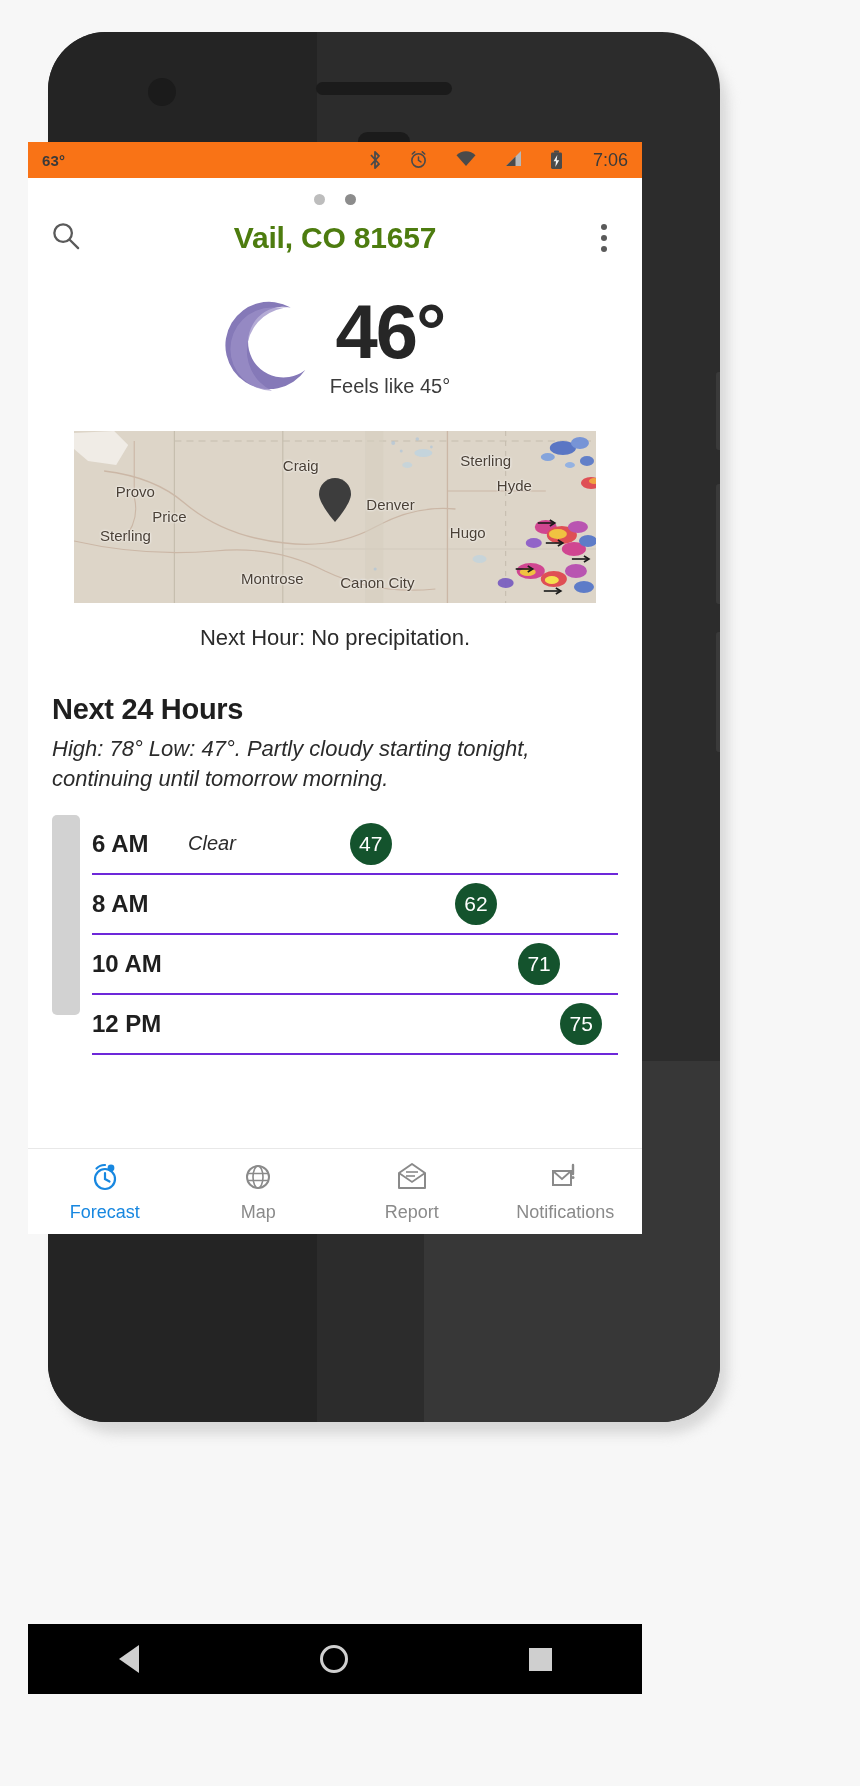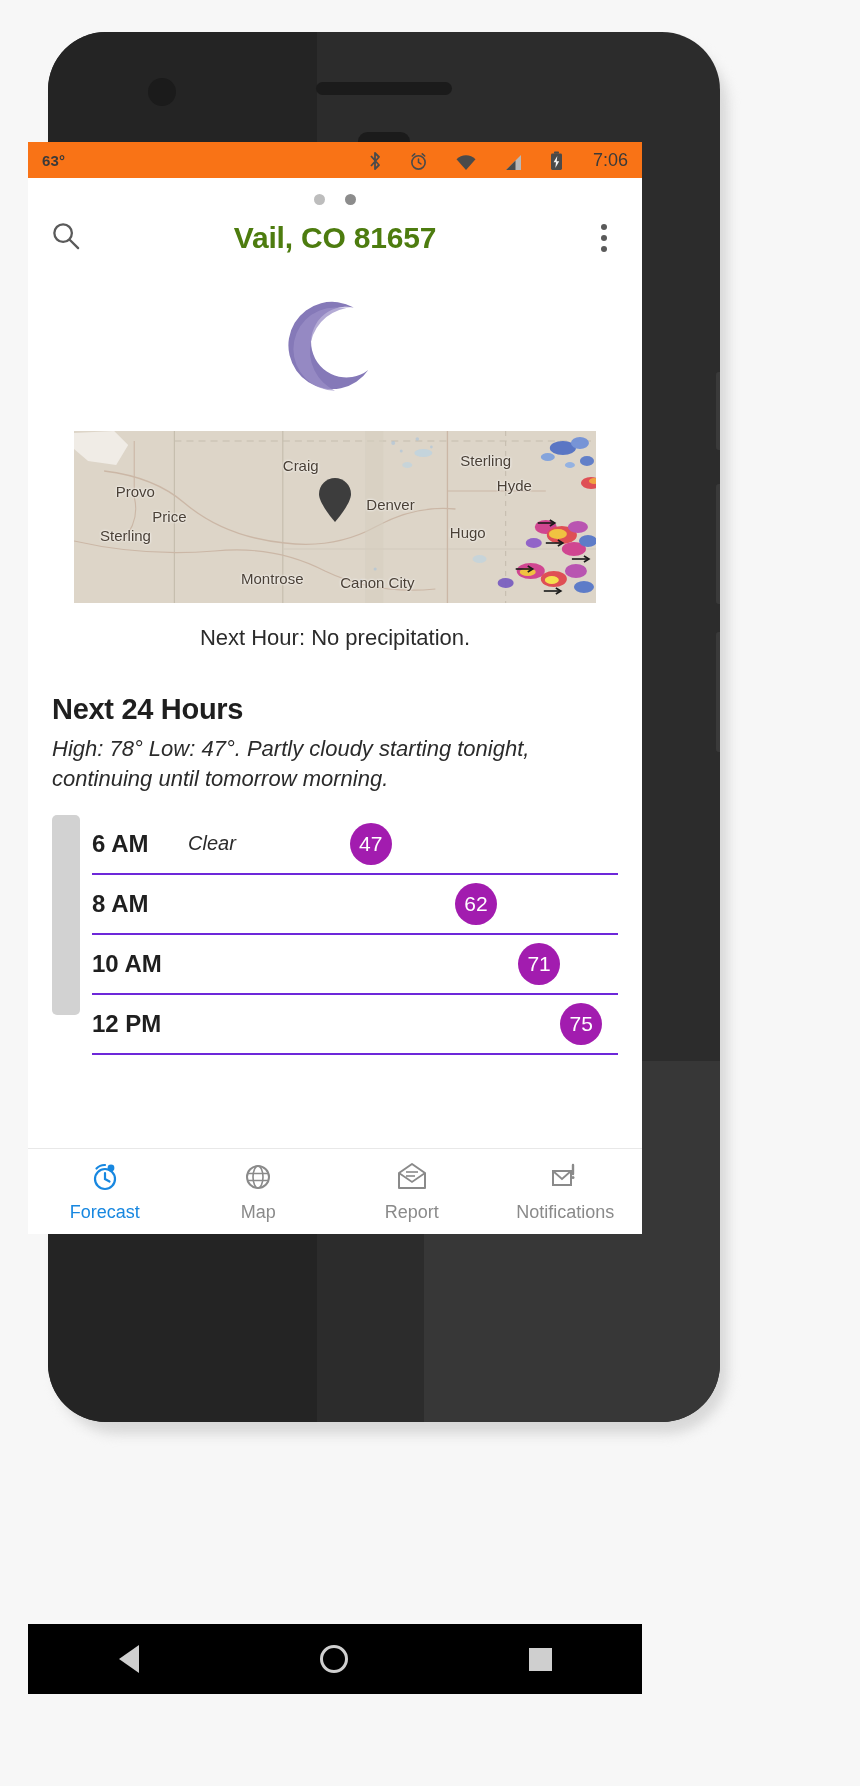--- a/index.html
+++ b/index.html
@@ -82,21 +82,21 @@
   
   .statusbar {
     height: 36px;
     background: #f97316;
     display: flex; align-items: center;
     padding: 0 14px;
     font-size: 15px;
     color: #4a4a4a;
   }
   .sb-temp { font-weight: bold; font-size: 15px; color: #3a3a3a; letter-spacing: .2px; }
-  .sb-right { margin-left: auto; display: flex; align-items: flex-end; gap: 27px; }
+  .sb-right { margin-left: auto; display: flex; align-items: flex-start; gap: 27px; }
   .sb-icon { display: flex; align-items: center; }
   .sb-time { font-size: 18px; color: #3a3a3a; margin-left: 3px; }
 
   
   .dots {
     display: flex; justify-content: center; gap: 20px;
     padding: 16px 0 6px 0;
   }
   .dot { width: 11px; height: 11px; border-radius: 50%; }
   .dot.light { background: #bdbdbd; }
@@ -218,21 +218,21 @@
     font-size: 24px; font-weight: bold; color: #1f1f1f;
     width: 96px; flex: none;
   }
   .hour-cond {
     font-size: 20px; font-style: italic; color: #2b2b2b;
   }
   .badge {
     position: absolute; top: 50%;
     transform: translate(-50%, -50%);
     width: 42px; height: 42px; border-radius: 50%;
-    background: #a21caf; color: #ffffff;
+    background: #14532d; color: #ffffff;
     display: flex; align-items: center; justify-content: center;
     font-size: 21px;
   }
 
   
   .bottomnav {
     position: absolute;
     left: 0; right: 0; bottom: 0;
     height: 86px;
     background: #ffffff;
@@ -340,20 +340,24 @@
     </div>
   </div>
 
   <div class="current">
     <span class="moon">
       <svg viewBox="0 0 100 100" width="104" height="104">
         <path d="M68 12 A42 42 0 1 0 82 72 A34 34 0 1 1 68 12 Z" fill="#8579b8"></path>
         <path d="M68 12 A42 42 0 0 0 50 92 A40 40 0 0 1 50 12 Z" fill="#9b8fc7" opacity=".75"></path>
       </svg>
     </span>
+    <div class="temp-block">
+      <div class="temp-main">46°</div>
+      <div class="feels-like">Feels like 45°</div>
+    </div>
   </div>
 
 
   <div class="map-wrap">
     <svg class="map-svg" viewBox="0 0 520 172" preserveAspectRatio="none">
       <rect width="520" height="172" fill="#ddd5c8"></rect>
 
       <path d="M0 2 L40 0 L54 14 L42 34 L14 30 L0 18 Z" fill="#f0ece6"></path>
 
       <path d="M100 0 V172" stroke="#c6bdae" stroke-width="1.2" fill="none"></path>

